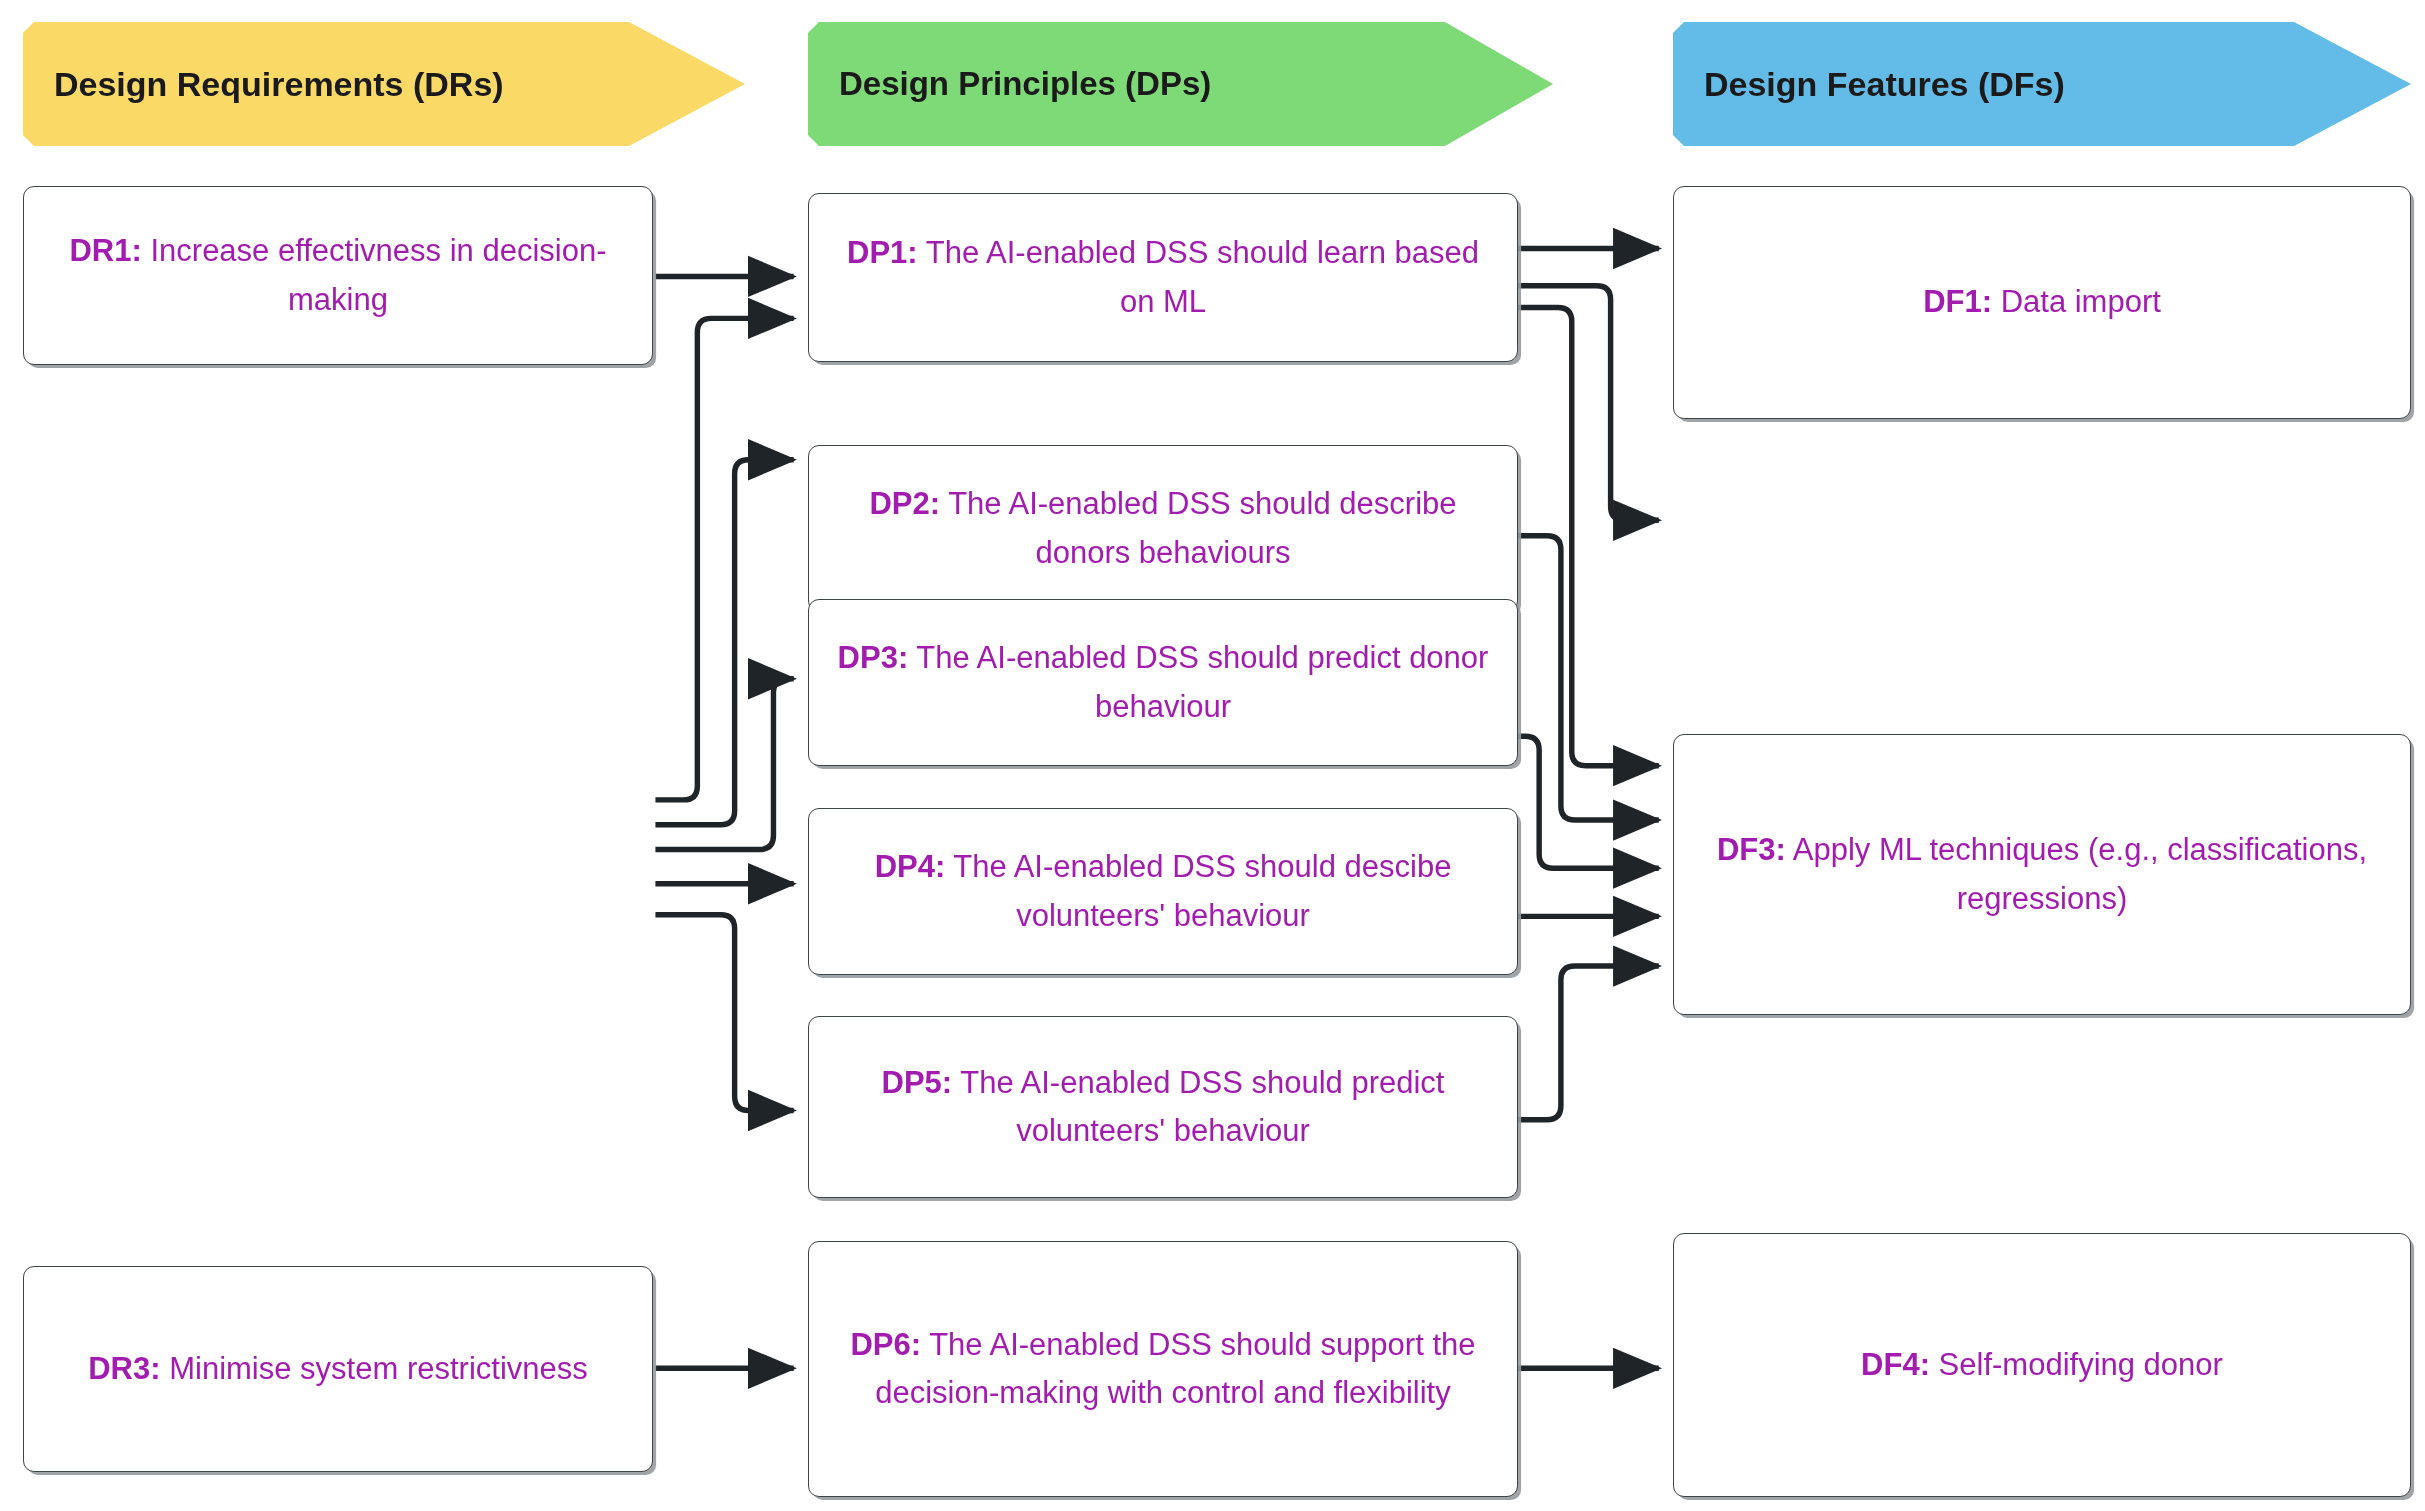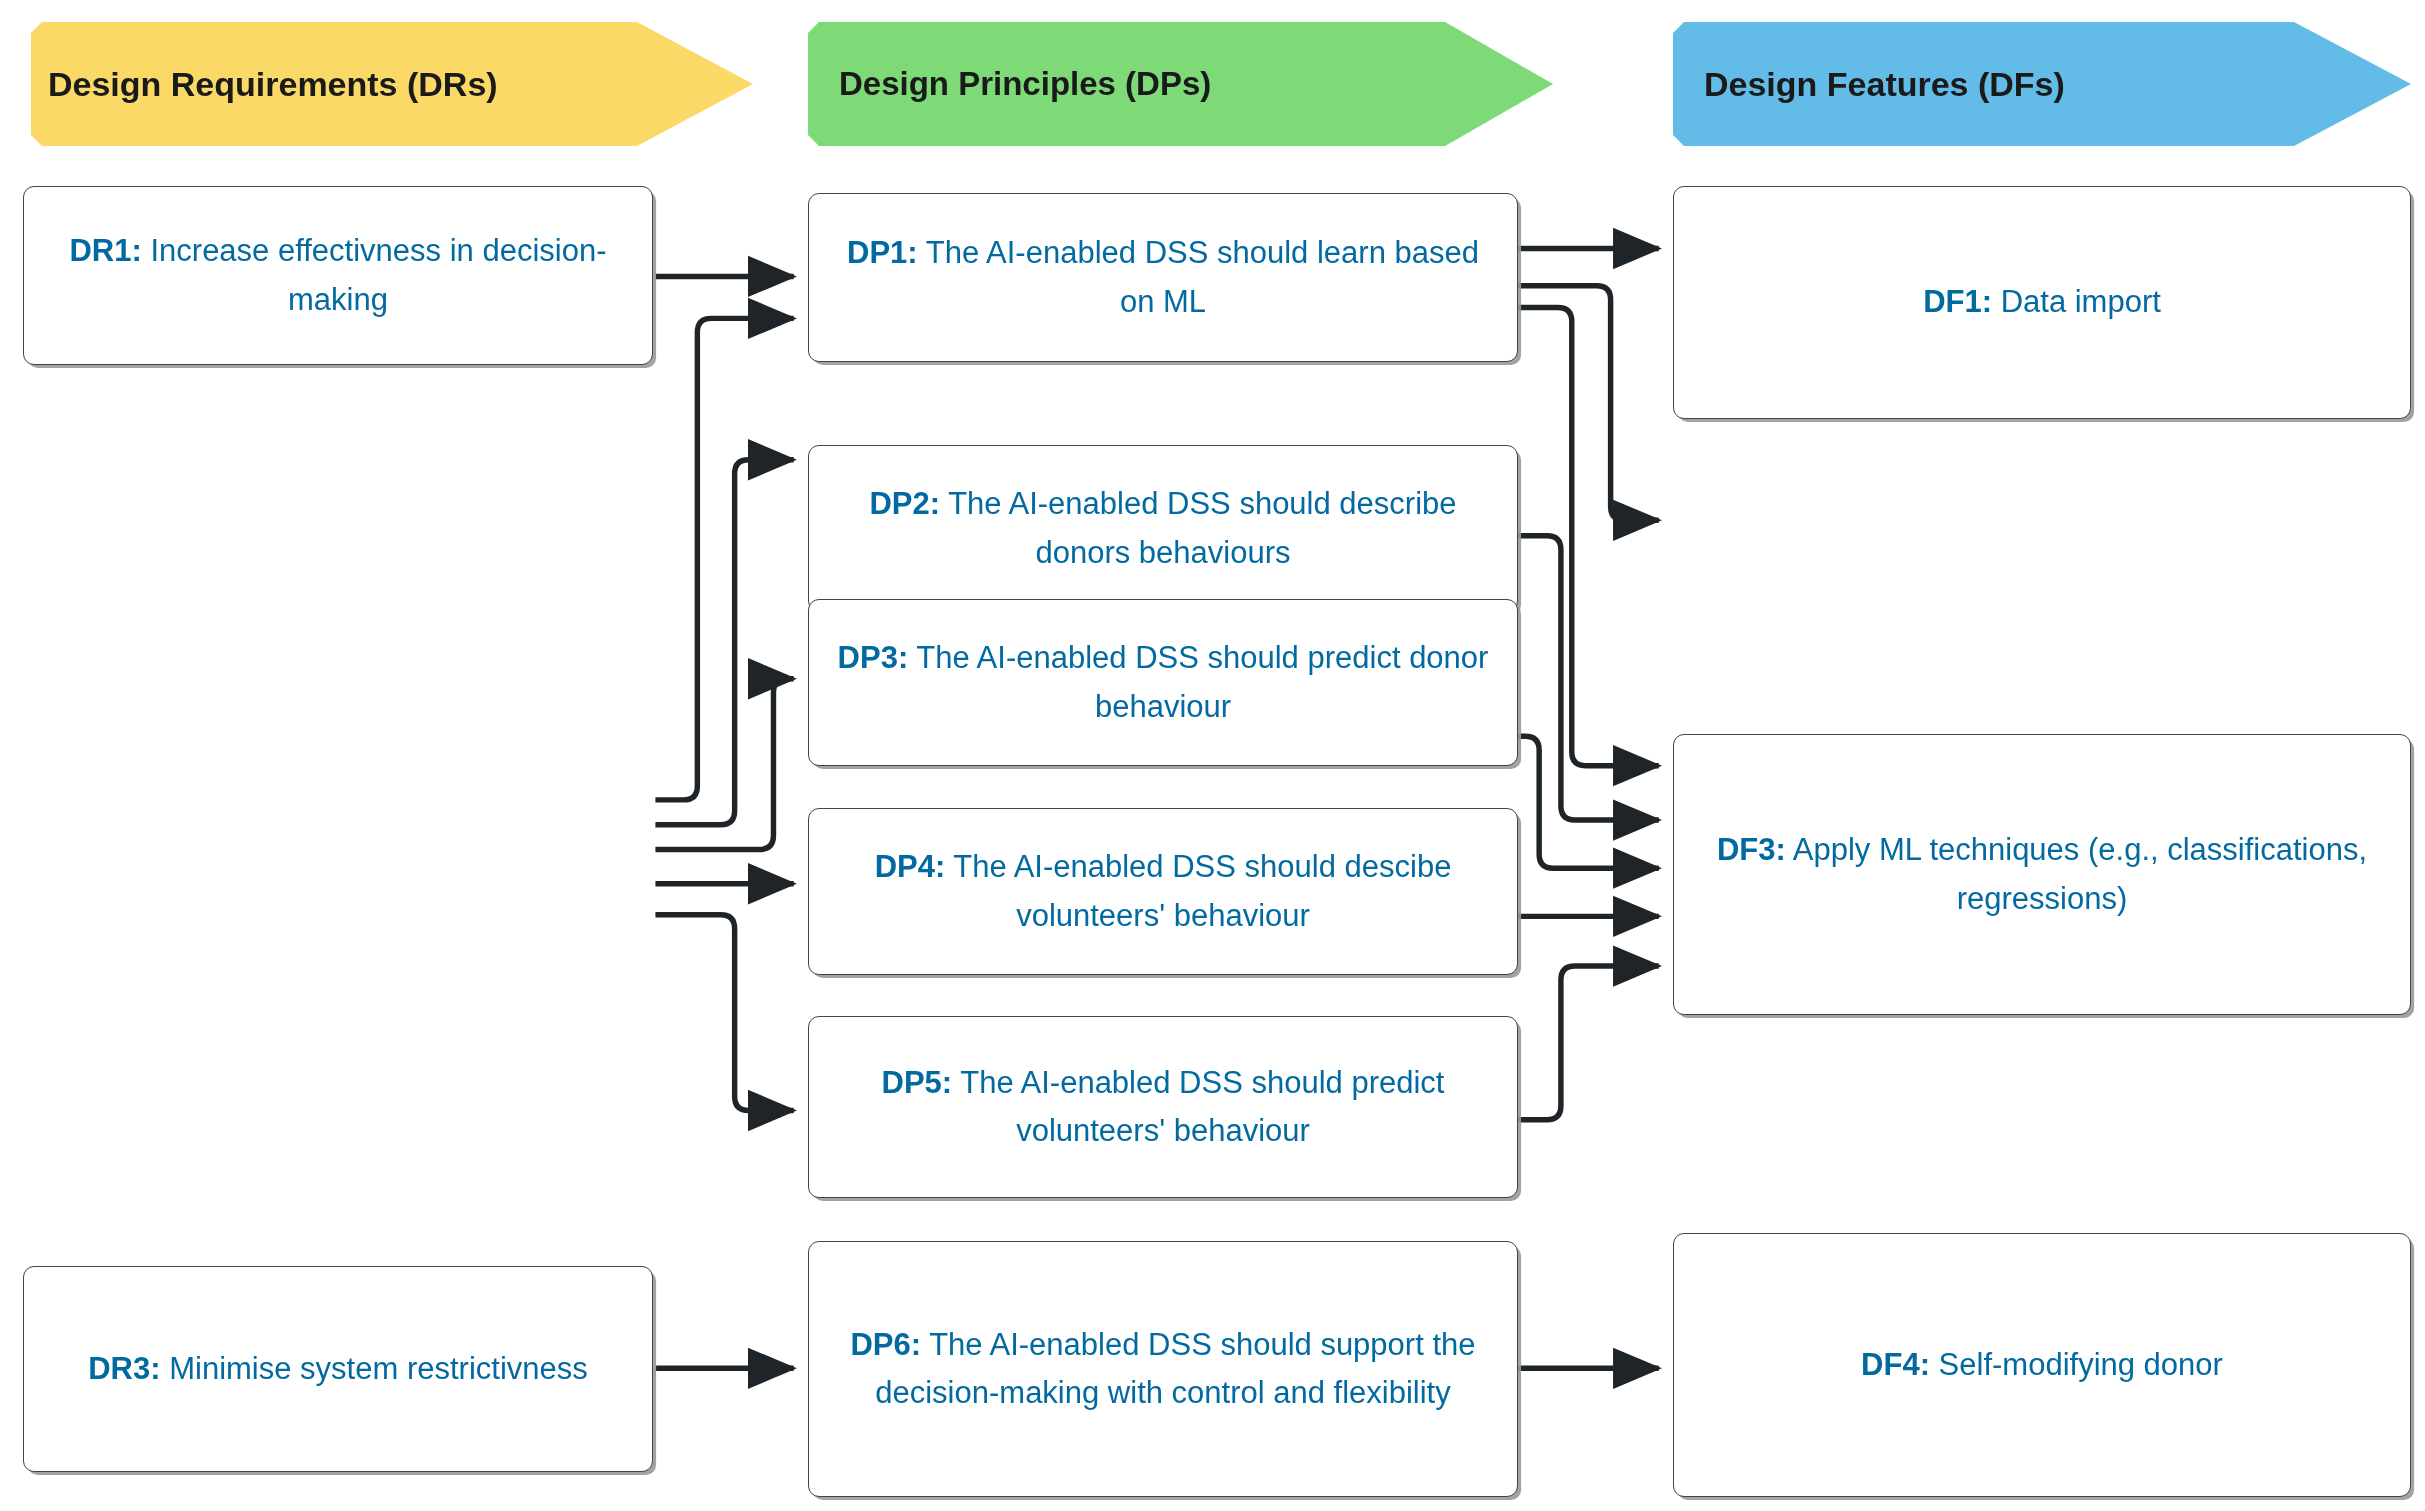--- a/index.html
+++ b/index.html
@@ -14,21 +14,21 @@
   .hdr .lbl{position:relative;z-index:2;font-weight:bold;color:#1a1a1a;white-space:nowrap;}
   .hdr.yellow{background:#FAD966;}
   .hdr.green{background:#7ED977;}
   .hdr.blue{background:#63BCE8;}
 
   
   .node{position:absolute;box-sizing:border-box;background:#ffffff;
         border:1.6px solid #3f4447;border-radius:11px;
         box-shadow:3.9px 3.9px 0 -0.8px rgba(150,154,157,0.9);
         display:flex;align-items:center;justify-content:center;
-        text-align:center;color:#0369a1;}
+        text-align:center;color:#a21caf;}
   .node .txt{padding:0 20px;line-height:1.55;font-size:31px;}
   .node .txt b{font-weight:bold;}
 </style>
 </head>
 <body>
 
 <div id="stage">
 
   <svg id="wires" viewBox="0 0 3124 1947" xmlns="http://www.w3.org/2000/svg">
     <defs>
@@ -63,22 +63,22 @@
       <path d="M1954,948 L1964,948 Q1982,948 1982,966 L1982,1100 Q1982,1118 2000,1118 L2136,1118"></path>
 
       <path d="M1954,1180 L2136,1180"></path>
 
       <path d="M1954,1442 L1992,1442 Q2010,1442 2010,1424 L2010,1262 Q2010,1244 2028,1244 L2136,1244"></path>
 
       <path d="M1954,1762 L2136,1762"></path>
     </g>
   </svg>
 
-  <div class="hdr yellow" style="left:23px;top:22px;width:722px;height:124px;padding-left:17px;font-size:34px;
-              clip-path:polygon(0 11px, 11px 0, 606px 0, 722px 62px, 606px 124px, 11px 124px, 0 113px);margin-left:8px;">
+  <div class="hdr yellow" style="left:23px;top:22px;width:722px;height:124px;padding-left:31px;font-size:34px;
+              clip-path:polygon(0 11px, 11px 0, 606px 0, 722px 62px, 606px 124px, 11px 124px, 0 113px);">
     <span class="lbl">Design Requirements (DRs)</span>
   </div>
 
   <div class="hdr green" style="left:808px;top:22px;width:745px;height:124px;padding-left:31px;font-size:33px;
               clip-path:polygon(0 11px, 11px 0, 637px 0, 745px 62px, 637px 124px, 11px 124px, 0 113px);">
     <span class="lbl">Design Principles (DPs)</span>
   </div>
 
   <div class="hdr blue" style="left:1673px;top:22px;width:738px;height:124px;padding-left:31px;font-size:34px;
               clip-path:polygon(0 11px, 11px 0, 621px 0, 738px 62px, 621px 124px, 11px 124px, 0 113px);">

